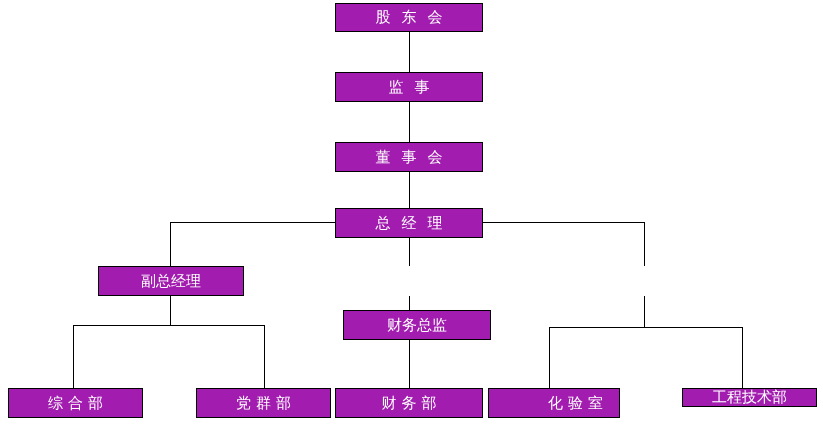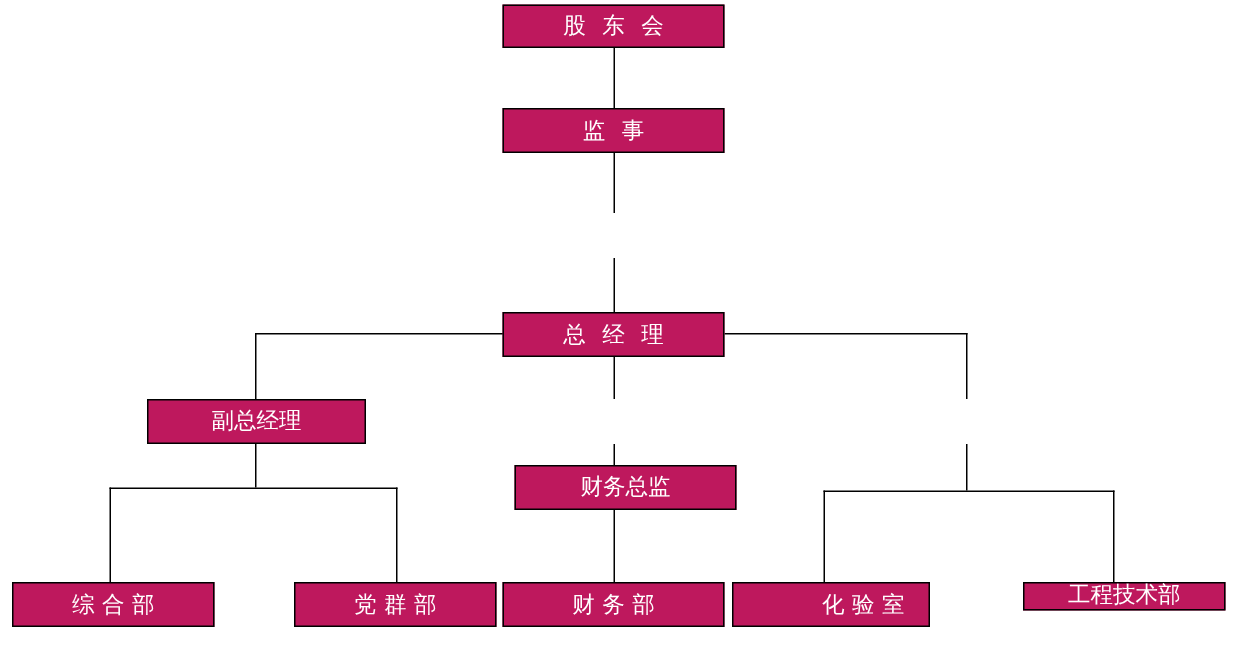--- a/index.html
+++ b/index.html
@@ -11,21 +11,21 @@
     position: relative;
     width: 823px;
     height: 434px;
     background: #ffffff;
     overflow: hidden;
     font-family: "DejaVu Sans", "Liberation Sans", sans-serif;
   }
   .node {
     position: absolute;
     box-sizing: border-box;
-    background: #be185d;
+    background: #a21caf;
     border: 1px solid #000000;
     color: #ffffff;
     display: flex;
     align-items: center;
     justify-content: center;
     font-size: 15px;
     line-height: 1;
     white-space: nowrap;
     user-select: none;
   }
@@ -74,20 +74,21 @@
 
   <div class="conn v" style="left:644px; top:296px; height:31px;"></div>
   <div class="conn h" style="left:549px; top:327px; width:194px;"></div>
   <div class="conn v" style="left:549px; top:327px; height:61px;"></div>
   <div class="conn v" style="left:742px; top:327px; height:61px;"></div>
 
   <div class="node wide-gap" style="left:335px; top:3px; width:148px; height:29px;">股东会</div>
 
   <div class="node wide-gap" style="left:335px; top:72px; width:148px; height:30px;">监事</div>
 
+  <div class="node wide-gap" style="left:335px; top:142px; width:148px; height:30px;">董事会</div>
 
   <div class="node wide-gap" style="left:335px; top:208px; width:148px; height:30px;">总经理</div>
 
   <div class="node tight" style="left:98px; top:266px; width:146px; height:30px;">副总经理</div>
 
   <div class="node tight" style="left:343px; top:266px; width:148px; height:30px;margin-top:44px;">财务总监</div>
 
 
   <div class="node spaced" style="left:8px; top:388px; width:135px; height:30px;">综合部</div>
 

